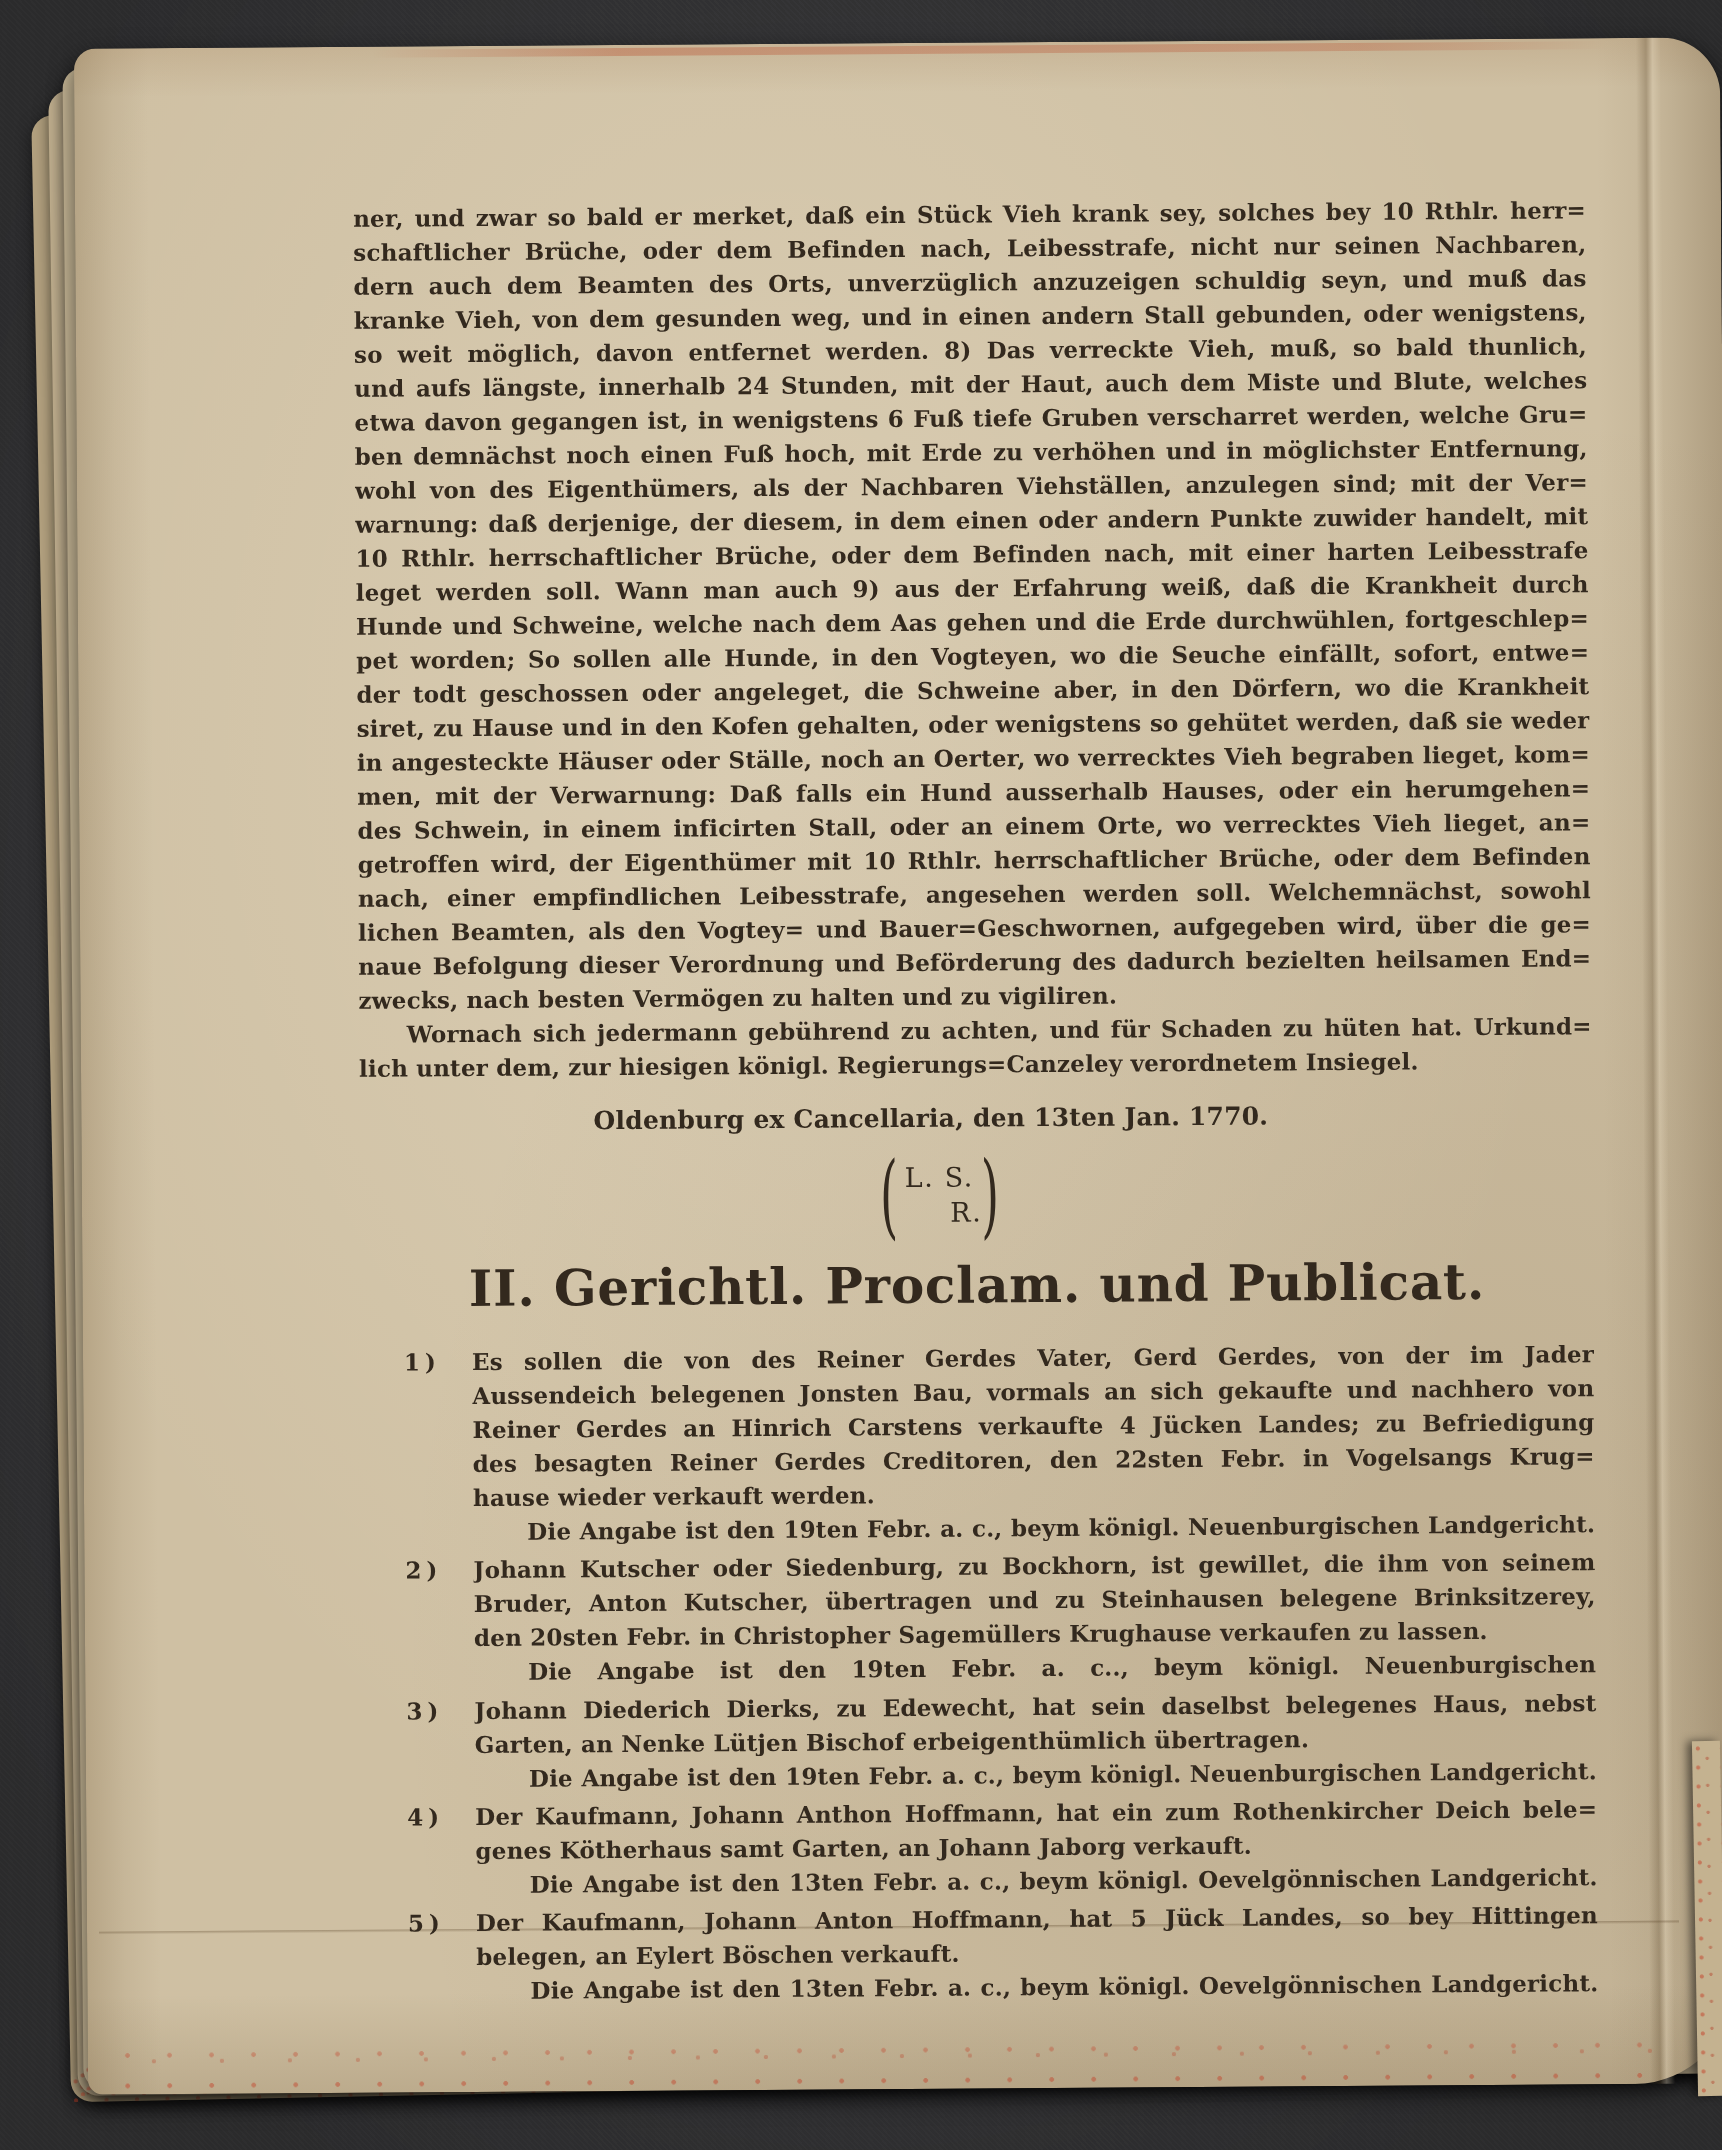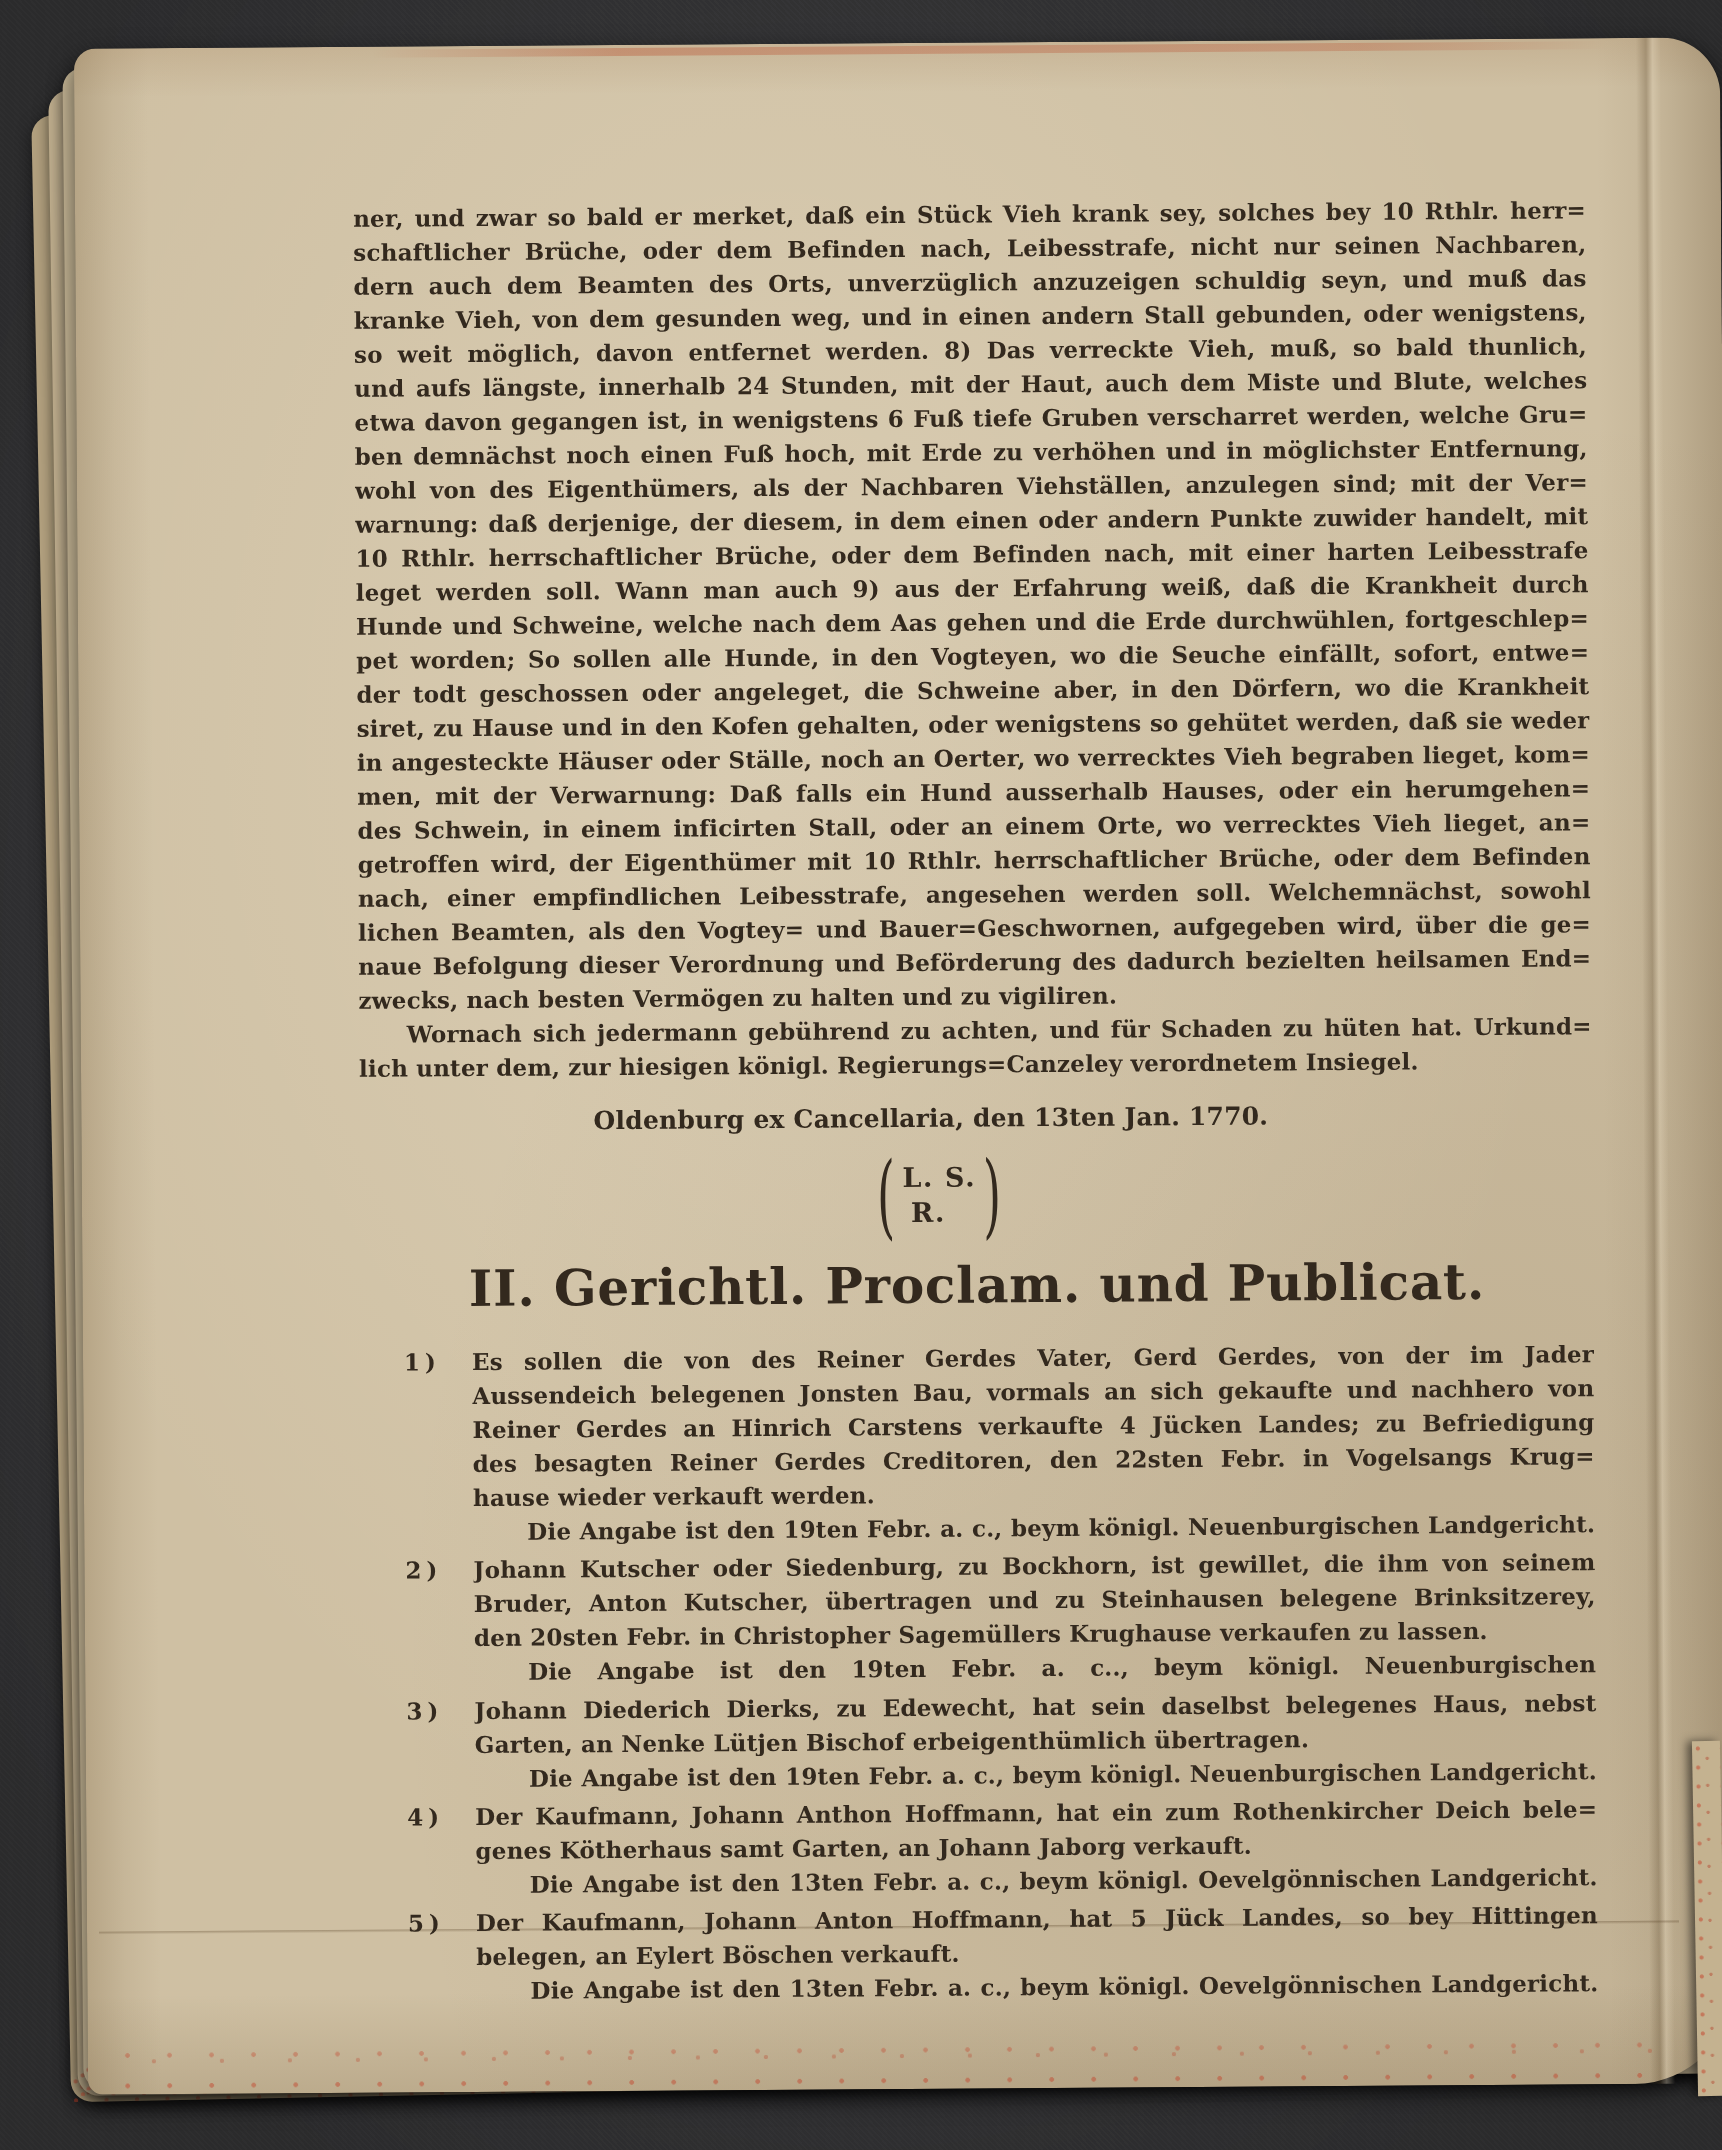--- a/index.html
+++ b/index.html
@@ -57,21 +57,21 @@
       #c4b290;background-size:24px 19px,34px 27px;transform:rotate(-1deg);
     box-shadow:-5px 0 8.2px rgba(0,0,0,.5);}
   .content{position:absolute;left:278px;top:155px;width:1233px;color:#33291e;
     font-weight:700;font-size:23px;letter-spacing:0.2px;}
   .line{height:34px;line-height:34px;overflow:hidden;text-align:justify;text-align-last:justify;}
   .line.last{text-align-last:left;}
   .line.indent{padding-left:48px;}
   .dateline{margin-top:20px;height:34px;line-height:34px;font-size:25px;text-align:center;transform:translateX(-45px);}
   .seal{margin-top:13.2px;height:92px;display:flex;align-items:center;justify-content:center;transform:translateX(-37px);}
   .seal .paren{font-size:40px;font-weight:400;transform:scaleY(2.3) scaleX(1.15);padding:0 8.2px;}
-  .seal-text{display:flex;flex-direction:column;align-items:flex-start;font-size:27px;line-height:35px;font-weight:700;letter-spacing:1.6px;}
+  .seal-text{display:flex;flex-direction:column;align-items:flex-end;font-size:27px;line-height:35px;font-weight:400;letter-spacing:1.6px;}
   .seal-text .r{transform:translateX(8.2px);}
   .heading{margin-top:13.2px;font-size:50px;line-height:63px;text-align:center;font-weight:700;letter-spacing:0.8px;}
   .items{margin-top:25px;}
   .item{position:relative;padding-left:111px;margin-bottom:4.1px;}
   .item .marker{position:absolute;left:43px;top:0;height:34px;line-height:34px;letter-spacing:5px;}
   .item .note{height:34px;line-height:34px;margin-left:54px;overflow:hidden;text-align:justify;text-align-last:justify;}
 </style>
 </head>
 <body>
 

